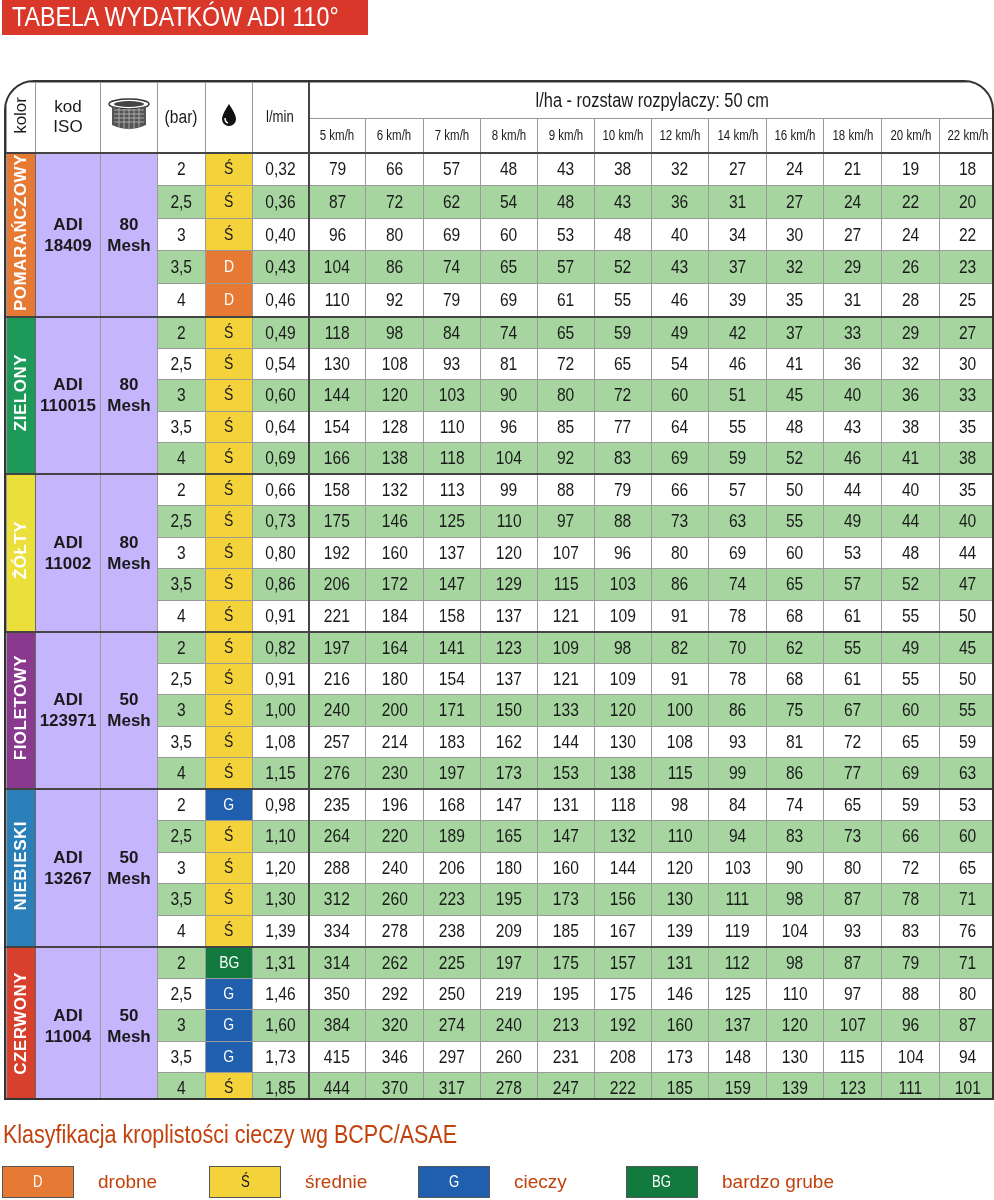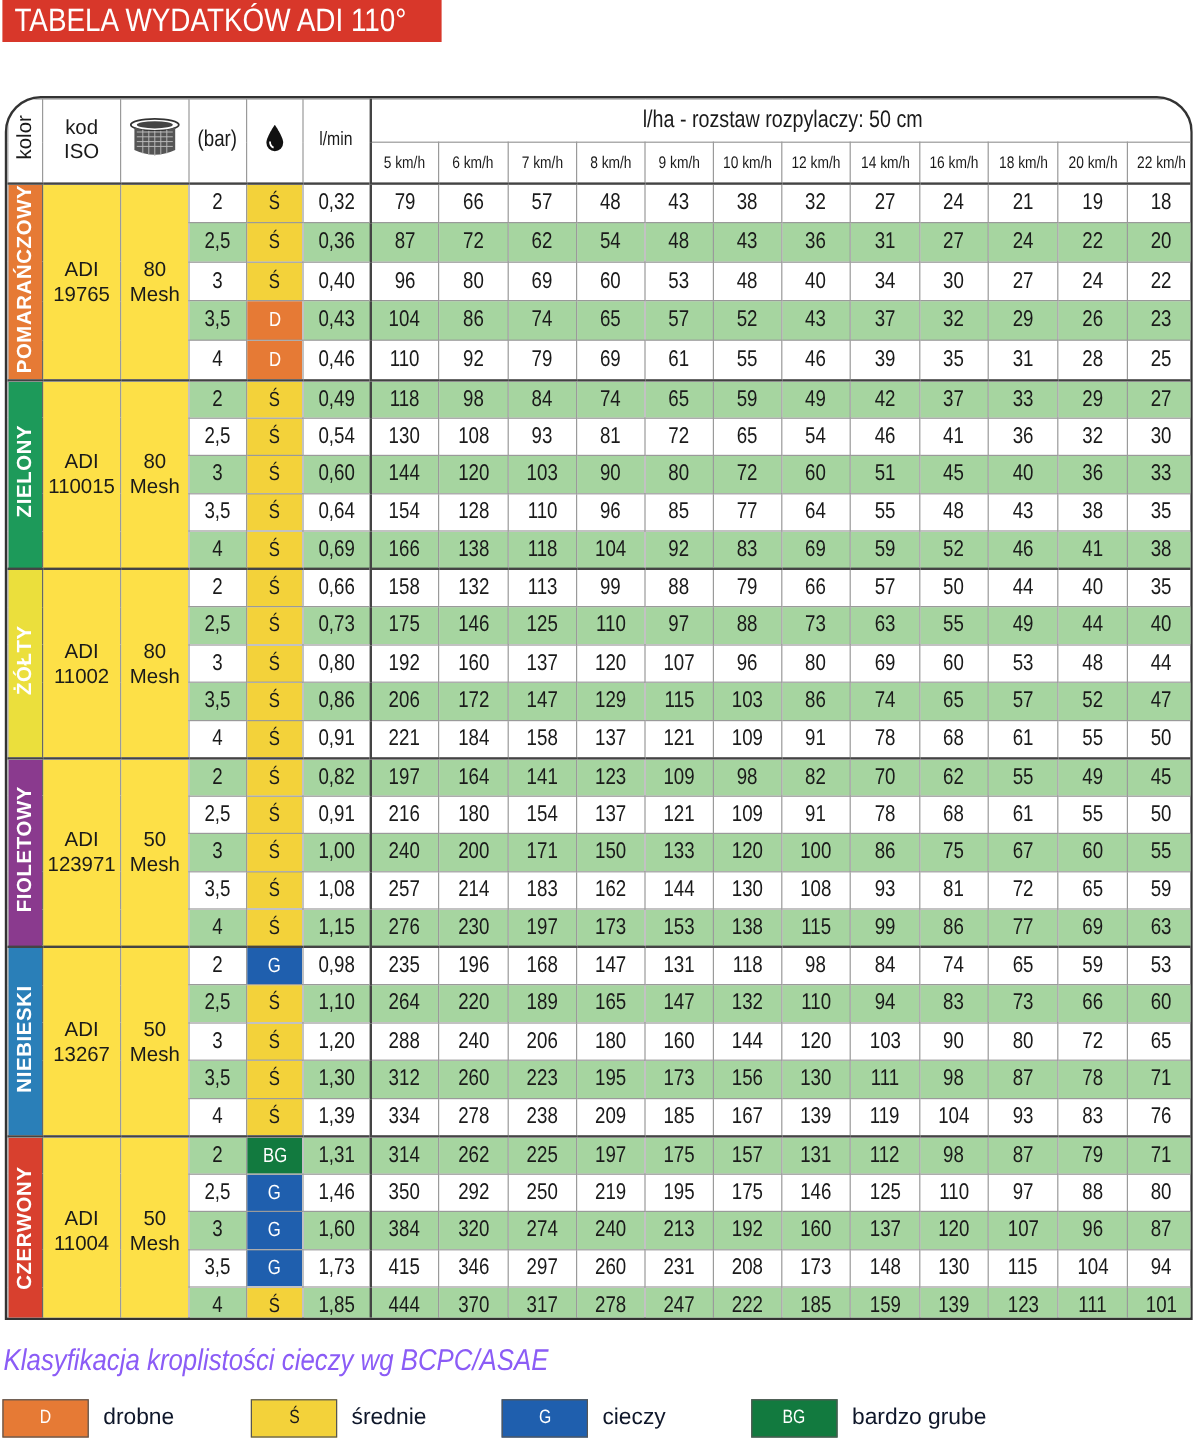--- a/index.html
+++ b/index.html
@@ -33,39 +33,39 @@
   .hdr-lmin { font-size: 16px; }
   .hdr-span { font-size: 20px; height: 36px; border-bottom: 1px solid #9a9a9a; }
   .hdr-speed { font-size: 14px; height: 34px; }
   thead tr:first-child th { height: 36px; }
 
   tbody tr { height: 31.5px; }
   tbody td { font-size: 19px; }
   tr.green td.g { background: #a6d5a0; }
   td.grp-color { color: #fff; font-weight: bold; font-size: 17px; border-right: 1px solid #666; }
   td.grp-color .vert { letter-spacing: 0.5px; }
-  td.grp-kod, td.grp-mesh { font-weight: normal; font-size: 17px; line-height: 21px; background: #fde047; }
+  td.grp-kod, td.grp-mesh { font-weight: bold; font-size: 17px; line-height: 21px; background: #c4b5fd; }
   td.cls { font-size: 17px; }
   td.cls.D { background: #e67a35; color: #fff; }
   td.cls.S { background: #f3d23a; color: #1a1a1a; }
   td.cls.G { background: #1f5fae; color: #fff; }
   td.cls.BG { background: #127a3f; color: #fff; }
   tr.grp-start td { border-top: 2px solid #444; }
   tbody td.first-speed, thead th.first-speed { border-left: 2px solid #444; }
 
   .legend-title {
-    position: absolute; left: 3px; top: 1120px; font-size: 25px; color: #8b5cf6; font-style: italic;
+    position: absolute; left: 3px; top: 1120px; font-size: 25px; color: #c2410c;
   }
   .legend-title span { display: inline-block; transform: scaleX(0.86); transform-origin: left center; white-space: nowrap; }
   .legend-item { position: absolute; top: 1165px; height: 33px; display: flex; align-items: center; }
   .legend-box {
     width: 72px; height: 32px; border: 1px solid #555; color: #fff;
     display: flex; align-items: center; justify-content: center; font-size: 16px;
   }
-  .legend-label { margin-left: 12px; font-size: 19px; color: #0f172a; }
+  .legend-label { margin-left: 24px; font-size: 19px; color: #c2410c; }
 </style>
 </head>
 <body>
 
 <div class="title-banner"><span>TABELA WYDATKÓW ADI 110°</span></div>
 
 <div class="table-wrap">
   <table>
     <colgroup>
       <col style="width:29px">
@@ -125,21 +125,21 @@
         <th class="hdr-speed"><span class="cond">18 km/h</span></th>
         <th class="hdr-speed"><span class="cond">20 km/h</span></th>
         <th class="hdr-speed"><span class="cond">22 km/h</span></th>
       </tr>
     </thead>
     <tbody id="tbody">
         <tr class="grp-start">
           <td rowspan="5" class="grp-color" style="background:#e67a35"><span class="vert cond">POMARAŃCZOWY</span></td>
           <td rowspan="5" class="grp-kod">
             <div>ADI</div>
-            <div>19765</div>
+            <div>18409</div>
           </td>
           <td rowspan="5" class="grp-mesh">
             <div>80</div>
             <div>Mesh</div>
           </td>
           <td class="g"><span class="cond">2</span></td>
           <td class="cls S"><span class="cond">Ś</span></td>
           <td class="g"><span class="cond">0,32</span></td>
           <td class="g first-speed"><span class="cond">79</span></td>
           <td class="g"><span class="cond">66</span></td>

